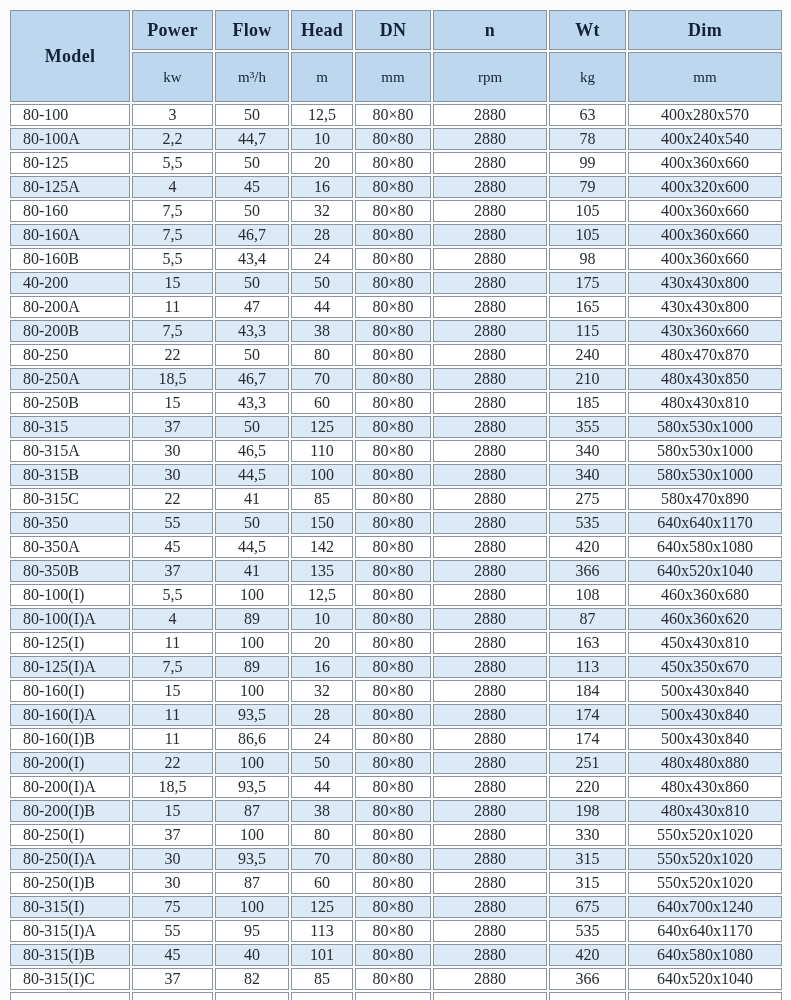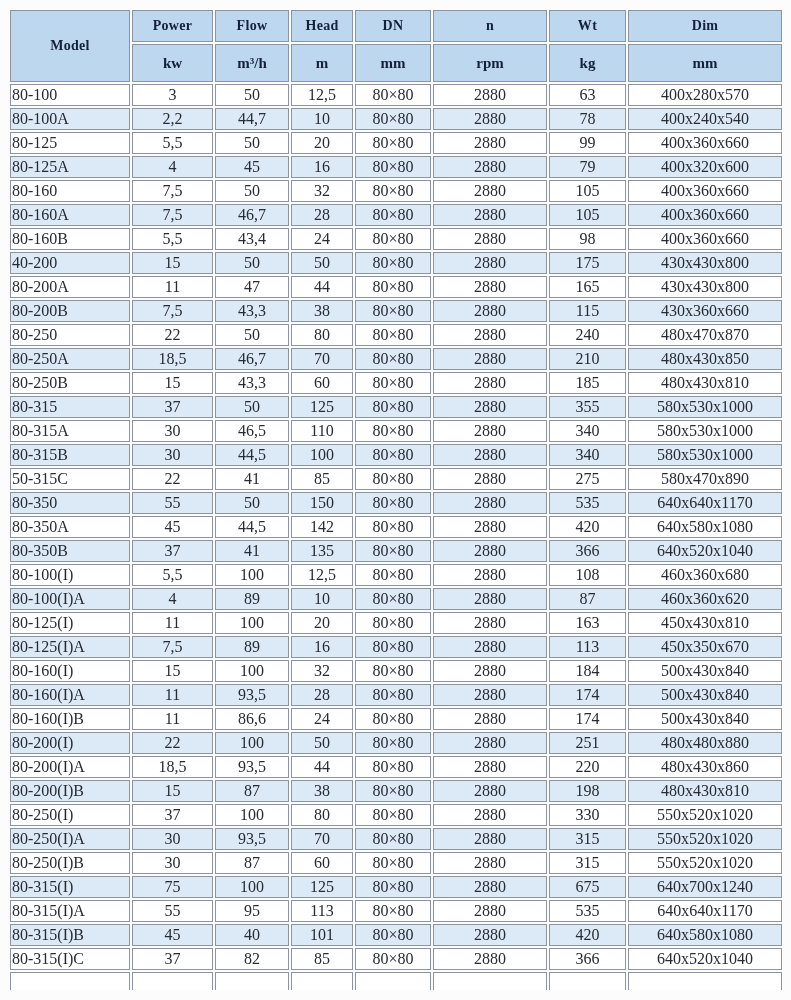--- a/index.html
+++ b/index.html
@@ -30,46 +30,46 @@
     overflow:hidden;
     white-space:nowrap;
   }
   thead th{
     background:var(--header-bg);
     color:var(--head-text);
     text-align:center;
     vertical-align:middle;
   }
   thead tr.title-row th{
-    height:32px;
-    font-size:14px;
+    height:40px;
+    font-size:18px;
     font-weight:bold;
     letter-spacing:.3px;
   }
   thead tr.unit-row th{
-    height:38px;
+    height:50px;
     font-size:15px;
-    font-weight:bold;
+    font-weight:normal;
   }
   thead th.model-head{
     font-size:18px;
     font-weight:bold;
     text-align:center;
   }
   tbody td{
     height:22px;
     font-size:16px;
     line-height:20px;
     text-align:center;
     color:var(--cell-text);
     background:var(--row-bg);
     padding:0 2px;
   }
   tbody tr.alt td{background:var(--alt-bg);}
-  tbody td.model{text-align:left;padding-left:1px;}
+  tbody td.model{text-align:left;padding-left:12px;}
   tbody tr.stub td{height:18px;border-bottom:none;background:var(--row-bg);}
 </style>
 </head>
 <body>
 
 <div class="page">
   <table class="spec">
     <colgroup>
       <col style="width:120px">
         <col style="width:81px">
@@ -256,21 +256,21 @@
           <td class="model">80-315B</td>
           <td>30</td>
           <td>44,5</td>
           <td>100</td>
           <td>80×80</td>
           <td>2880</td>
           <td>340</td>
           <td>580x530x1000</td>
         </tr>
         <tr>
-          <td class="model">50-315C</td>
+          <td class="model">80-315C</td>
           <td>22</td>
           <td>41</td>
           <td>85</td>
           <td>80×80</td>
           <td>2880</td>
           <td>275</td>
           <td>580x470x890</td>
         </tr>
         <tr class="alt">
           <td class="model">80-350</td>

